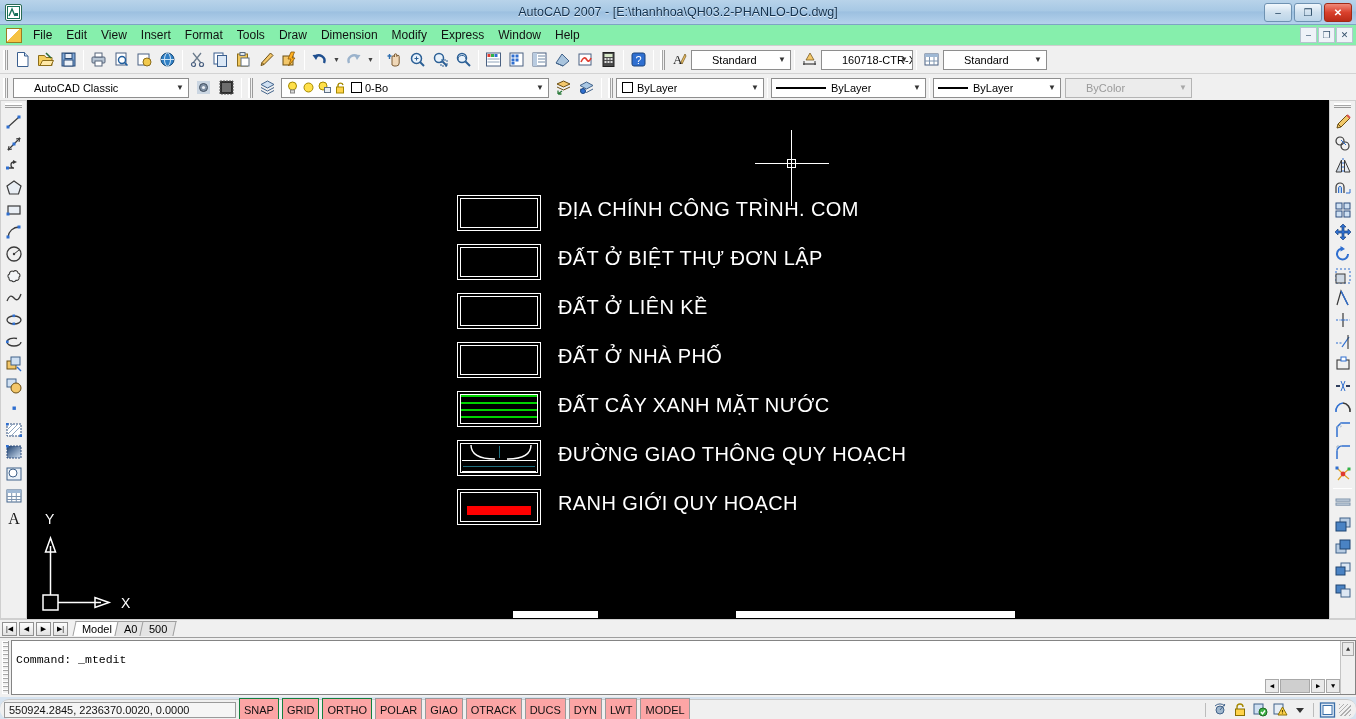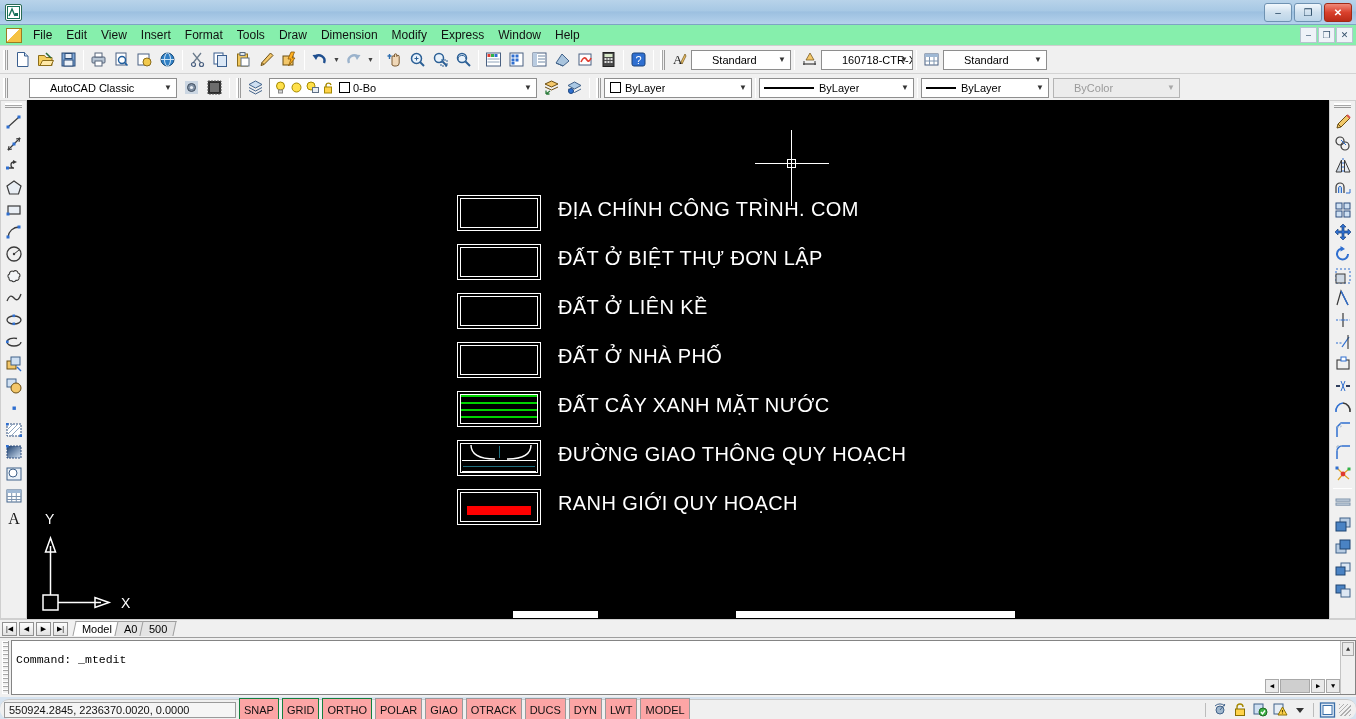--- a/index.html
+++ b/index.html
@@ -233,20 +233,21 @@
 <div id="app">
 
   <div class="titlebar">
     <div class="tb-icon">
       <svg width="13" height="13" viewBox="0 0 13 13">
         <rect x="0.5" y="0.5" width="12" height="12" fill="#ffffff" stroke="#17705a"></rect>
         <path d="M2 10 L5 3 L8 10" fill="none" stroke="#17705a" stroke-width="1.4"></path>
         <rect x="8" y="7" width="3" height="3" fill="#17705a"></rect>
       </svg>
     </div>
+    <div class="tb-title">AutoCAD 2007 - [E:\thanhhoa\QH03.2-PHANLO-DC.dwg]</div>
     <div class="win-btns">
       <div class="win-btn">–</div>
       <div class="win-btn">❐</div>
       <div class="win-btn close">✕</div>
     </div>
   </div>
 
   <div class="menubar">
     <div class="mb-doc"></div>
     <div class="mi">File</div>
@@ -492,21 +493,21 @@
         </svg>
     </div>
     <div class="combo" style="width:104px">
       <span class="ctext">Standard</span>
       <span class="cbtn">▼</span>
     </div>
   </div>
 
   <div class="toolrow r2">
     <div class="grip"></div>
-    <div class="combo" style="width:148px;margin-left:18px">
+    <div class="combo" style="width:176px;margin-left:2px">
       <span class="ctext">AutoCAD Classic</span>
       <span class="cbtn">▼</span>
     </div>
     <div class="tbtn" style="margin-left:3px">
       <svg width="17" height="17" viewBox="0 0 17 17">
           <rect x="2" y="2" width="13" height="13" fill="#cbd6e2" stroke="#5e7governance"></rect>
           <rect x="2" y="2" width="13" height="13" fill="none" stroke="#5e7governance"></rect>
           <circle cx="8.5" cy="8.5" r="4" fill="#7f8fa3" stroke="#3f4d5e"></circle>
           <circle cx="8.5" cy="8.5" r="1.6" fill="#e9eef4"></circle>
         </svg>

